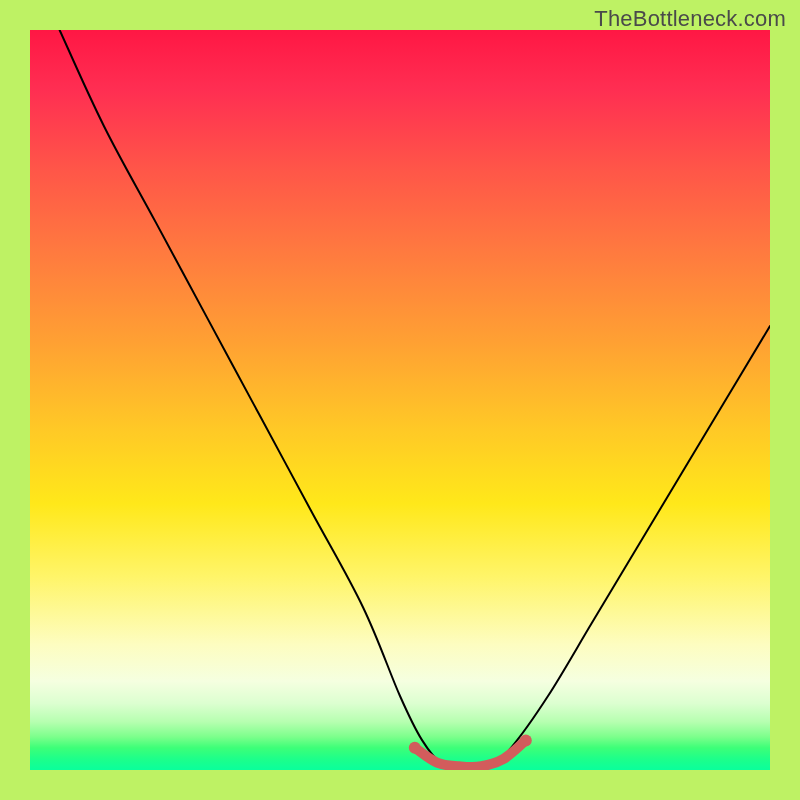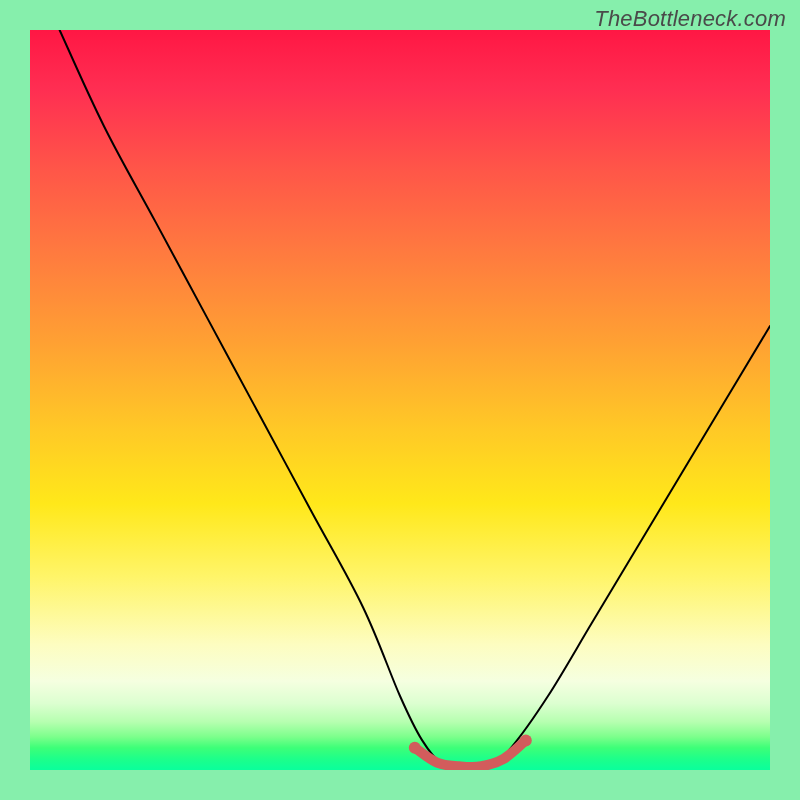--- a/index.html
+++ b/index.html
@@ -8,22 +8,21 @@
     width: 800px;
     height: 800px;
     overflow: hidden;
     font-family: Arial, Helvetica, sans-serif;
     background: #000;
   }
   .frame {
     position: relative;
     width: 800px;
     height: 800px;
-    background: #86efac;
-    font-style: italic;
+    background: #bef264;
   }
   .plot-area {
     position: absolute;
     left: 30px;
     top: 30px;
     width: 740px;
     height: 740px;
     
     background: linear-gradient(
       to bottom,

